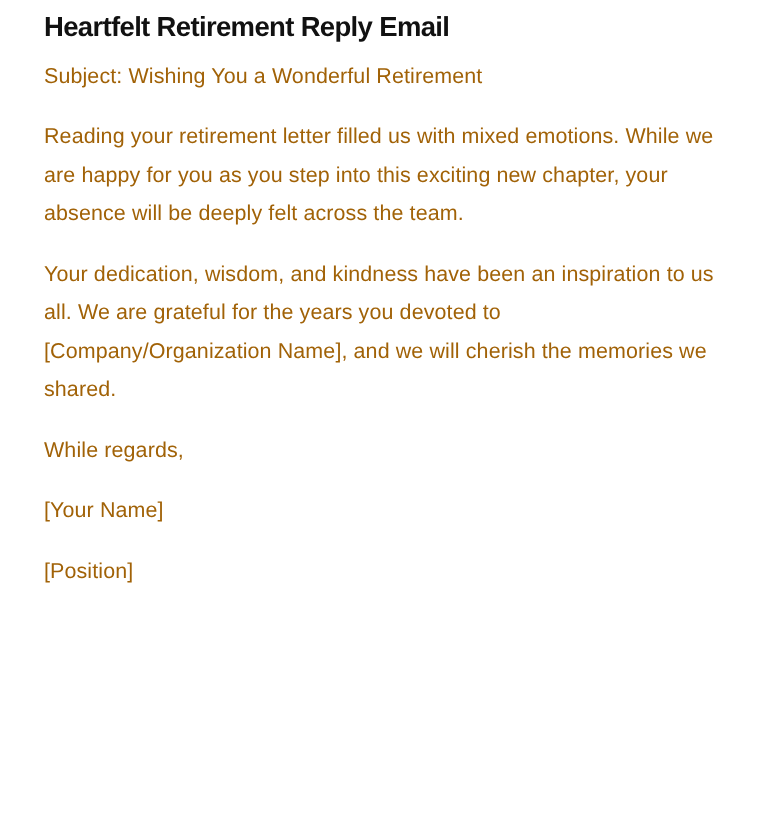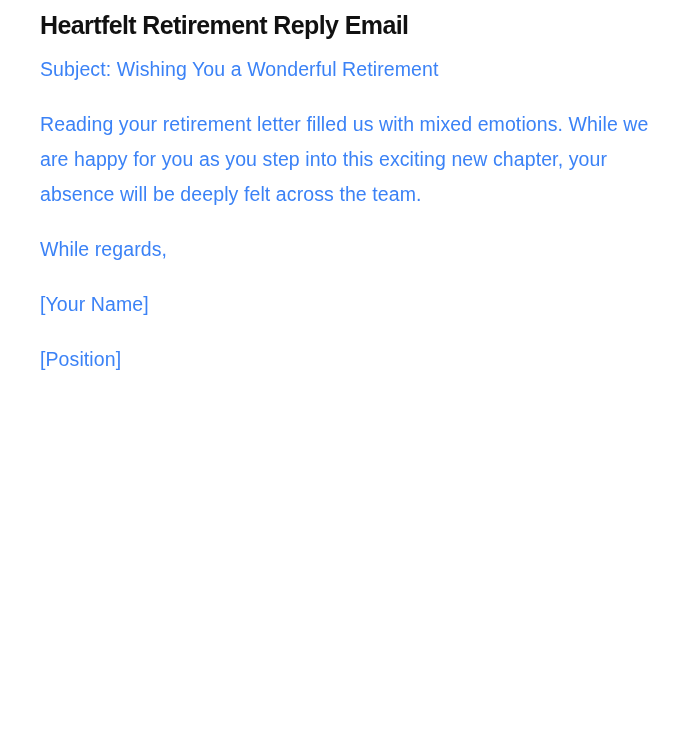--- a/index.html
+++ b/index.html
@@ -1,23 +1,24 @@
 <!DOCTYPE html>
 <html><head>
 <meta charset="utf-8">
 <style>
   html, body { margin: 0; padding: 0; background: #ffffff; }
   body { width: 700px; height: 746px; overflow: hidden; position: relative; font-family: "Liberation Sans", sans-serif; color: #111111; }
   .doc { position: absolute; left: 40px; top: 8px; width: 620px; }
   .title { font-weight: bold; font-size: 25px; letter-spacing: -0.6px; line-height: 34px; margin: 0 0 10px 0; color: #111; }
-  .p { font-size: 19.5px; line-height: 35px; margin: 0 0 20px 0; color: #3b82f6; letter-spacing: 0.1px; }
+  .p { font-size: 19.5px; line-height: 35px; margin: 0 0 20px 0; color: #a16207; letter-spacing: 0.1px; }
 </style>
 </head>
 <body>
 
 <div class="doc">
   <h1 class="title">Heartfelt Retirement Reply Email</h1>
   <p class="p">Subject: Wishing You a Wonderful Retirement</p>
   <p class="p">Reading your retirement letter filled us with mixed emotions. While we are happy for you as you step into this exciting new chapter, your absence will be deeply felt across the team.</p>
+  <p class="p">Your dedication, wisdom, and kindness have been an inspiration to us all. We are grateful for the years you devoted to [Company/Organization Name], and we will cherish the memories we shared.</p>
   <p class="p">While regards,</p>
   <p class="p">[Your Name]</p>
   <p class="p">[Position]</p>
 </div>
 
 </body></html>

